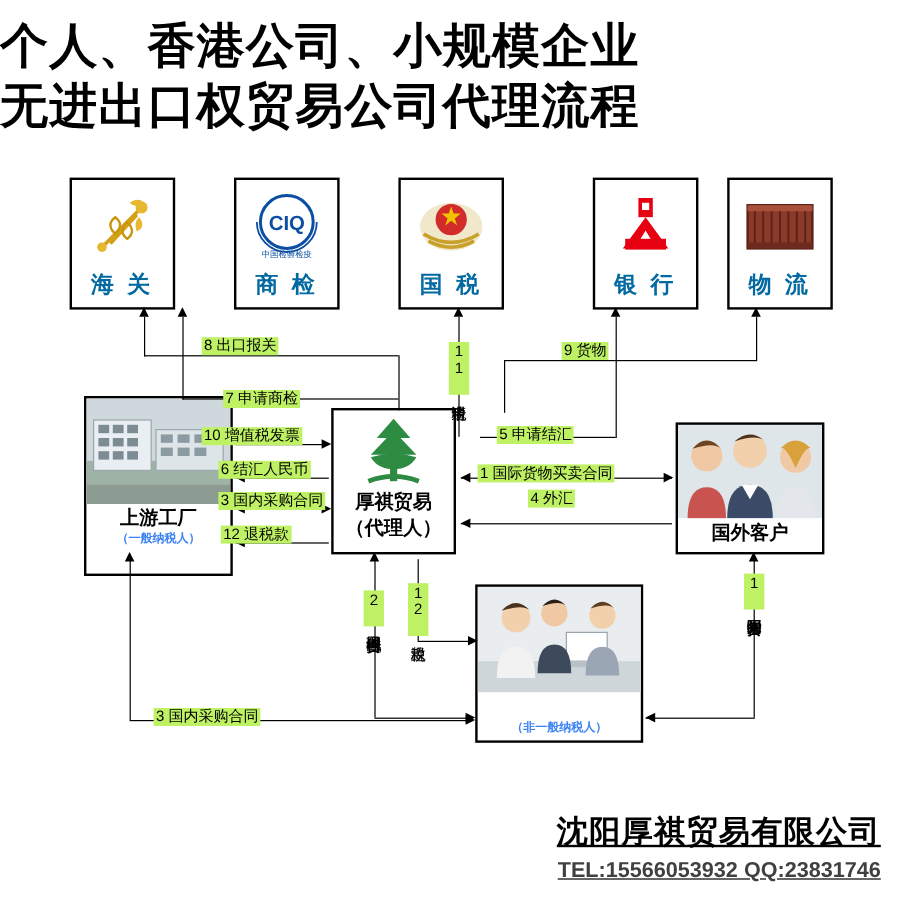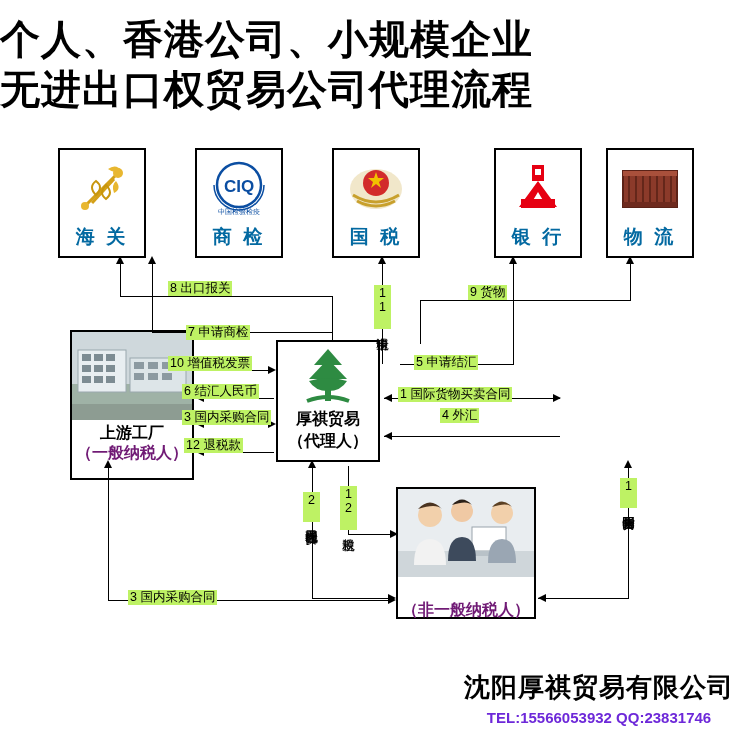--- a/index.html
+++ b/index.html
@@ -87,23 +87,23 @@
     font-size: 16px;
     font-weight: bold;
     color: #000000;
     line-height: 1.15;
   }
   .ent-sub {
     position: absolute;
     left: 0;
     width: 100%;
     text-align: center;
-    font-size: 16px;
-    font-weight: bold;
-    color: #701a75;
+    font-size: 10px;
+    font-weight: bold;
+    color: #3b82f6;
     line-height: 1.1;
   }
 
   
   .ln {
     position: absolute;
     background: #000000;
   }
   .ln.h { height: 1px; }
   .ln.v { width: 1px; }
@@ -143,33 +143,34 @@
   .elbl.vert {
     writing-mode: vertical-rl;
     text-orientation: upright;
     letter-spacing: 0px;
   }
 
   
   .footer {
     position: absolute;
     right: 16px;
-    bottom: 24px;
-    text-align: center;
+    bottom: 14px;
+    text-align: right;
+    text-decoration: underline;
   }
   .footer-company {
     font-size: 26px;
     font-weight: bold;
     color: #000;
     letter-spacing: 1px;
   }
   .footer-contact {
-    font-size: 15px;
-    font-weight: bold;
-    color: #6d28d9;
+    font-size: 18px;
+    font-weight: bold;
+    color: #404040;
     margin-top: 4px;
   }
 </style>
 </head>
 <body>
 
 <div id="page">
 
   <div class="title-block">
     <div class="title-line">个人、香港公司、小规模企业</div>
@@ -301,20 +302,41 @@
           <path d="M14 36 q19 -6 38 0 q-6 10 -19 10 q-13 0 -19 -10z"></path>
         </g>
         <rect x="30" y="34" width="6" height="22" fill="#2e8b42"></rect>
         <path d="M12 56 q21 -8 42 0" fill="none" stroke="#2e8b42" stroke-width="4"></path>
       </svg>
     </div>
     <div class="ent-label" style="top:68px;">厚祺贸易</div>
     <div class="ent-label" style="top:90px;">（代理人）</div>
   </div>
 
+  <div class="ent-box" style="left:563px; top:352px; width:124px; height:110px;">
+    <div class="ent-photo" style="height:78px;">
+      <svg width="120" height="78" viewBox="0 0 120 78">
+        <rect x="0" y="0" width="120" height="78" fill="#dfe6ea"></rect>
+
+        <circle cx="24" cy="26" r="13" fill="#f0c9a4"></circle>
+        <path d="M8 78 q0 -26 16 -26 q16 0 16 26z" fill="#c9544f"></path>
+        <path d="M12 20 q12 -14 24 0 q-6 -6 -24 0z" fill="#6b4423"></path>
+
+        <circle cx="60" cy="22" r="14" fill="#f2d0ab"></circle>
+        <path d="M41 78 q0 -28 19 -28 q19 0 19 28z" fill="#3b4a66"></path>
+        <path d="M53 50 l7 12 l7 -12" fill="#ffffff"></path>
+        <path d="M47 14 q13 -12 26 0 q-7 -7 -26 0z" fill="#4a3320"></path>
+
+        <circle cx="98" cy="27" r="13" fill="#f0c9a4"></circle>
+        <path d="M82 78 q0 -26 16 -26 q16 0 16 26z" fill="#e3e6ea"></path>
+        <path d="M85 20 q13 -14 26 0 q-4 -4 -13 16 q-9 -20 -13 -16z" fill="#d9a13c"></path>
+      </svg>
+    </div>
+    <div class="ent-label" style="top:82px;">国外客户</div>
+  </div>
 
   <div class="ent-box" style="left:396px; top:487px; width:140px; height:132px;">
     <div class="ent-photo" style="height:88px;">
       <svg width="136" height="88" viewBox="0 0 136 88">
         <rect x="0" y="0" width="136" height="88" fill="#e9edf0"></rect>
         <rect x="0" y="62" width="136" height="26" fill="#cfd6da"></rect>
 
         <rect x="74" y="38" width="34" height="24" fill="#ffffff" stroke="#9aa4ab"></rect>
         <rect x="70" y="62" width="42" height="5" fill="#b9c2c8"></rect>
 

